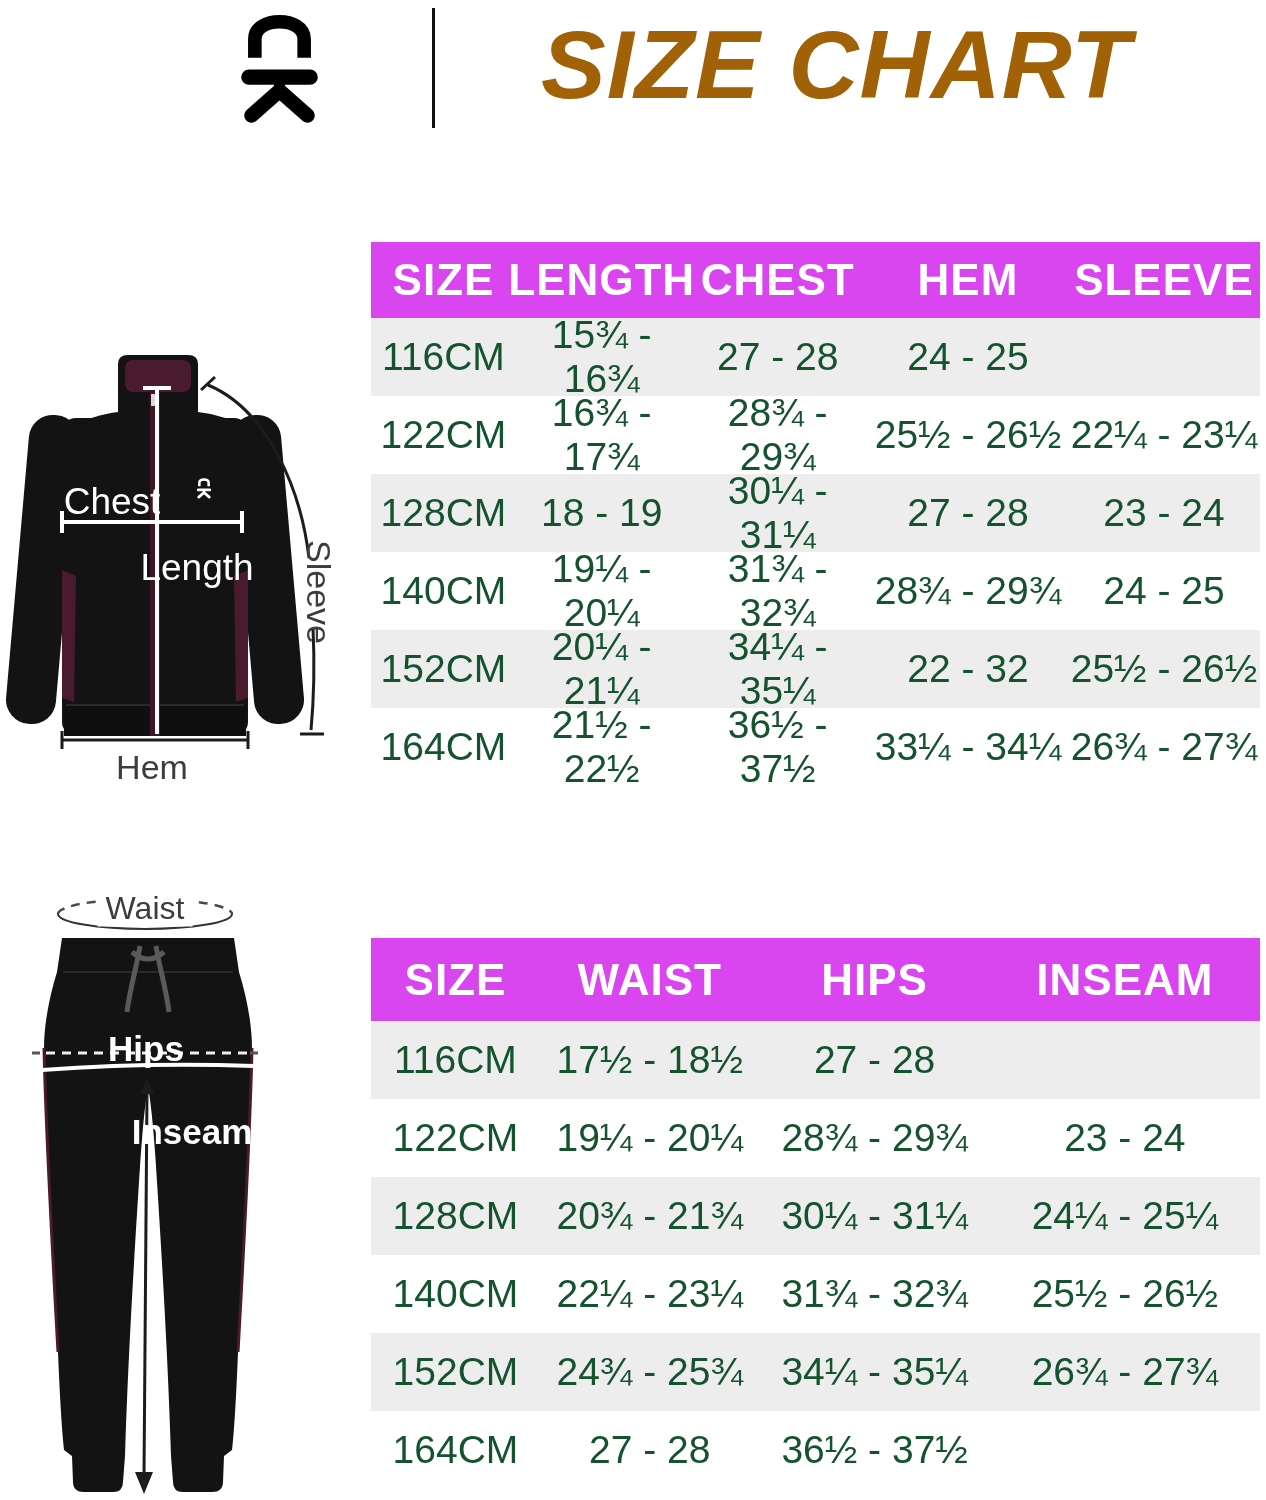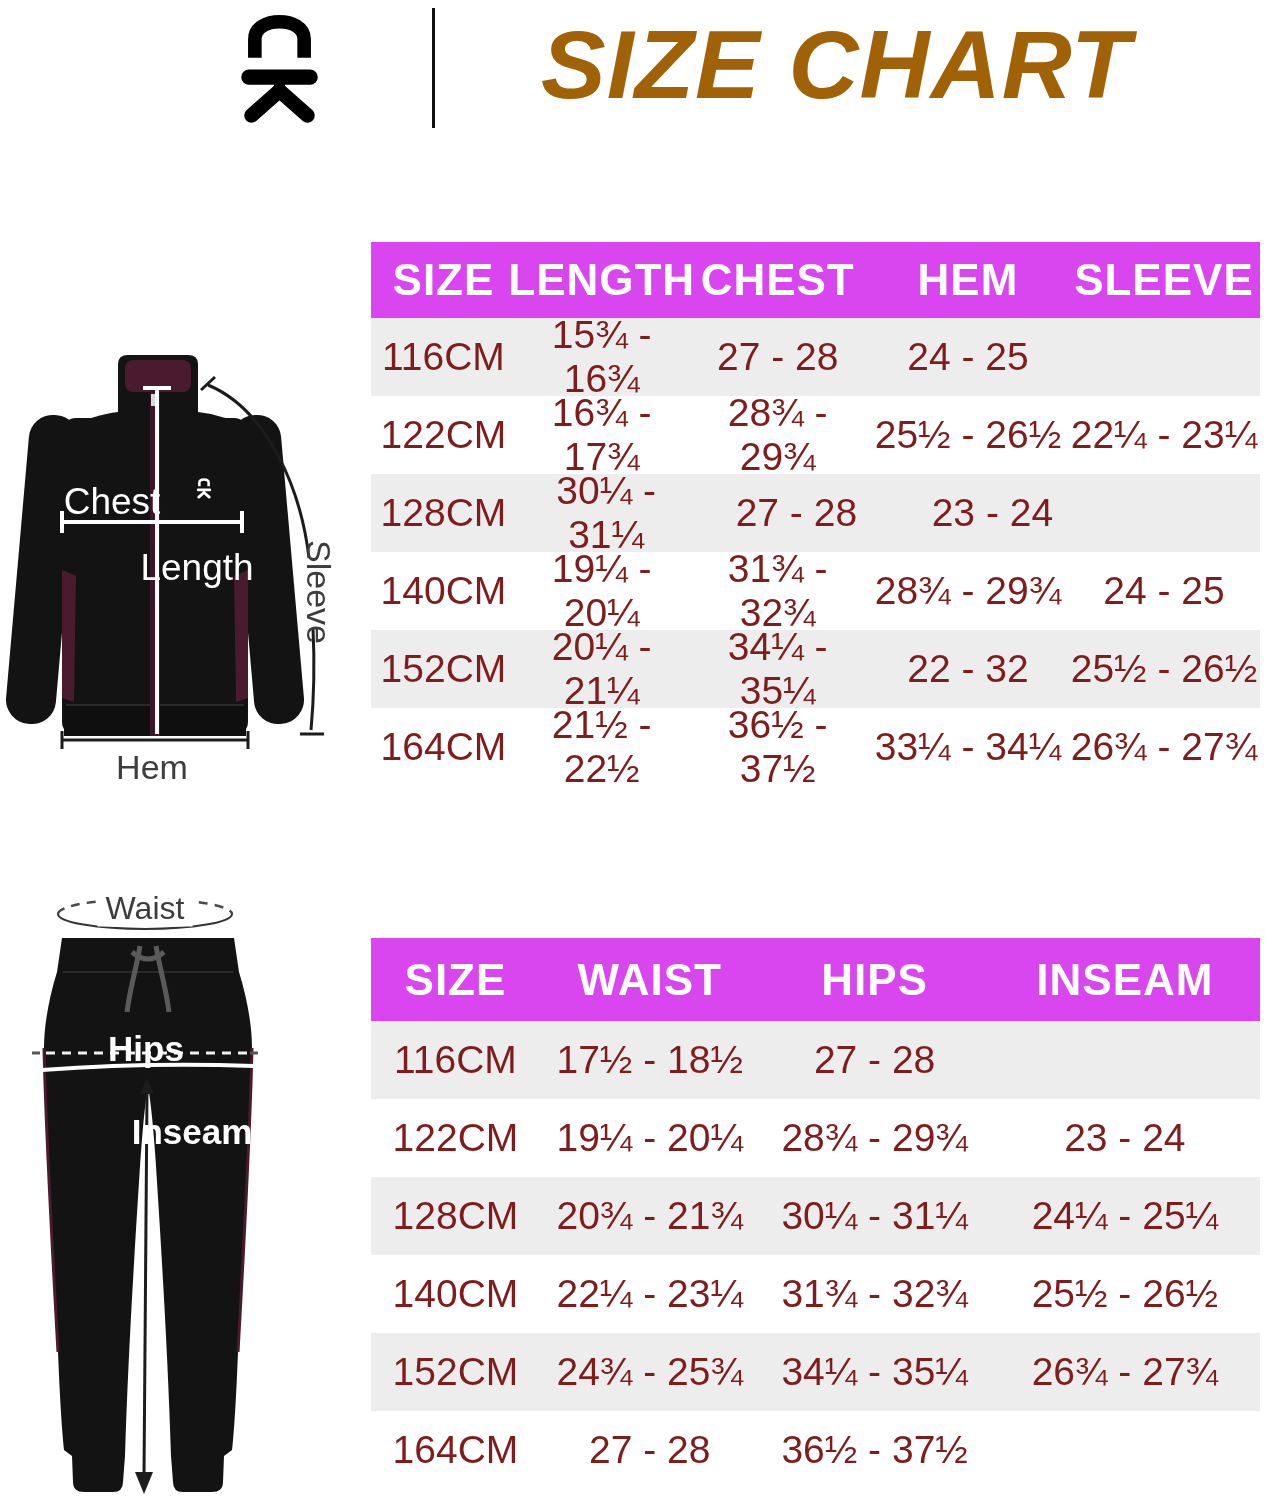--- a/index.html
+++ b/index.html
@@ -17,21 +17,21 @@
   }
   
   .size-table{position:absolute;left:371px;width:889px;}
   #jacket-table{top:242px;}
   #pants-table{top:938px;}
   .thead{display:flex;background:#d946ef;color:#ffffff;font-weight:700;}
   #jacket-table .thead{height:76px;}
   #pants-table .thead{height:83px;}
   .th{font-size:44px;letter-spacing:1px;}
   .th,.td{display:flex;align-items:center;justify-content:center;text-align:center;}
-  .tr{display:flex;height:78px;font-size:39px;color:#7f1d1d;background:#ffffff;}
+  .tr{display:flex;height:78px;font-size:39px;color:#14532d;background:#ffffff;}
   .tbody .tr:nth-child(odd){background:#ededed;}
   
   .c0{width:16.3%;}.c1{width:19.3%;}.c2{width:20.3%;}.c3{width:22.5%;}.c4{width:21.6%;}
   
   .p0{width:19%;}.p1{width:24.7%;}.p2{width:25.9%;}.p3{width:30.4%;}
   
   .figure{position:absolute;}
   #jacket-figure{left:0;top:330px;width:360px;height:478px;}
   #pants-figure{left:0;top:880px;width:300px;height:620px;}
   .figure svg{position:absolute;left:0;top:0;}
@@ -188,20 +188,21 @@
     </div>
     <div class="tr">
       <div class="td c0">122CM</div>
       <div class="td c1">16¾ - 17¾</div>
       <div class="td c2">28¾ - 29¾</div>
       <div class="td c3">25½ - 26½</div>
       <div class="td c4">22¼ - 23¼</div>
     </div>
     <div class="tr">
       <div class="td c0">128CM</div>
+      <div class="td c1">18 - 19</div>
       <div class="td c2">30¼ - 31¼</div>
       <div class="td c3">27 - 28</div>
       <div class="td c4">23 - 24</div>
     </div>
     <div class="tr">
       <div class="td c0">140CM</div>
       <div class="td c1">19¼ - 20¼</div>
       <div class="td c2">31¾ - 32¾</div>
       <div class="td c3">28¾ - 29¾</div>
       <div class="td c4">24 - 25</div>

